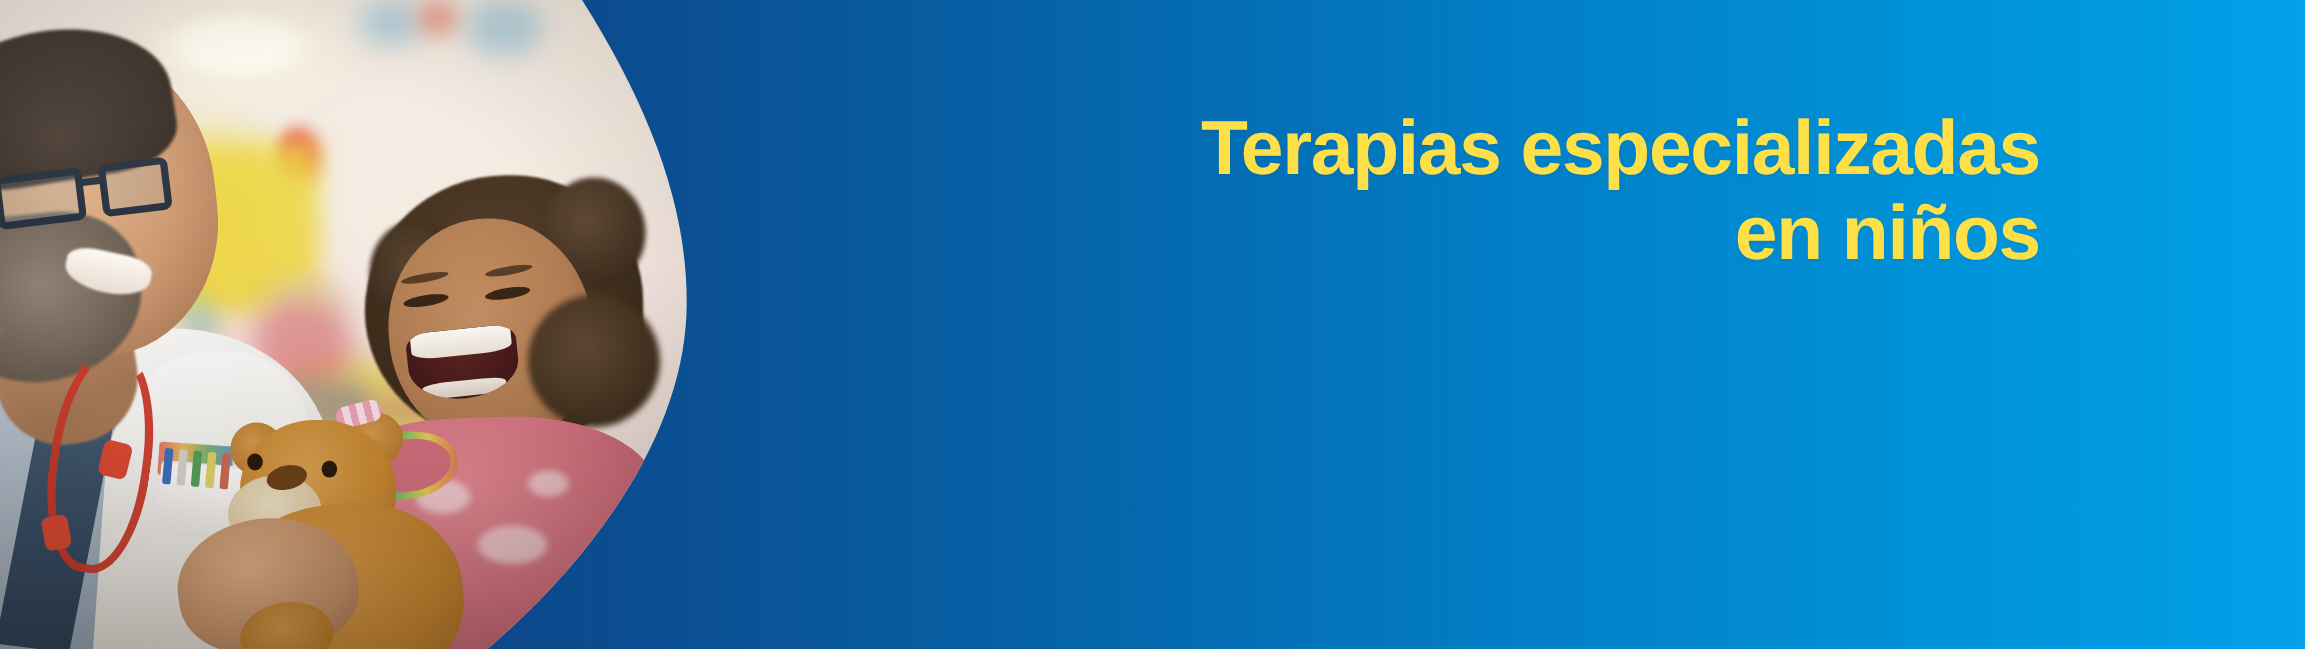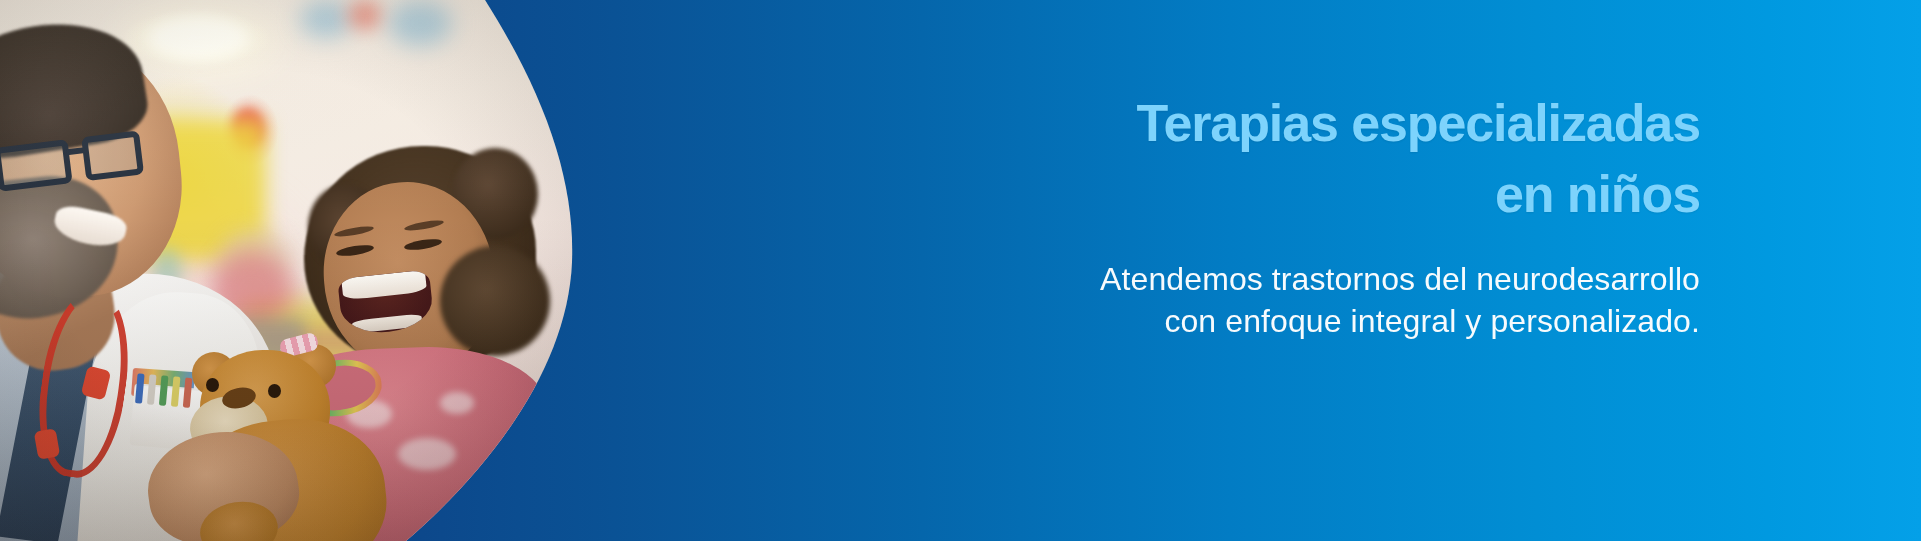--- a/index.html
+++ b/index.html
@@ -347,22 +347,22 @@
 
   
   .hero-text {
     position:absolute;
     right:221px;
     top:88px;
     width:960px;
     text-align:right;
   }
   .hero-title {
-    color:#7dd3fc;
-    font-size:52px;
+    color:#fde047;
+    font-size:64px;
     line-height:71px;
     font-weight:700;
     letter-spacing:-1.1px;
     white-space:pre-line;
     text-shadow:0 1px 2px rgba(0,0,0,0.08);
   }
   .hero-sub {
     margin-top:28px;
     color:#ffffff;
     font-size:32px;
@@ -463,17 +463,15 @@
       <div class="doc-hand"></div>
       <div class="teddy-paw"></div>
 
       <div class="photo-grade"></div>
     </div>
   </div>
 
   <div class="hero-text">
     <h1 class="hero-title">Terapias especializadas
 en niños</h1>
-    <p class="hero-sub">Atendemos trastornos del neurodesarrollo
-con enfoque integral y personalizado.</p>
   </div>
 
 </div>
 
 </body></html>

